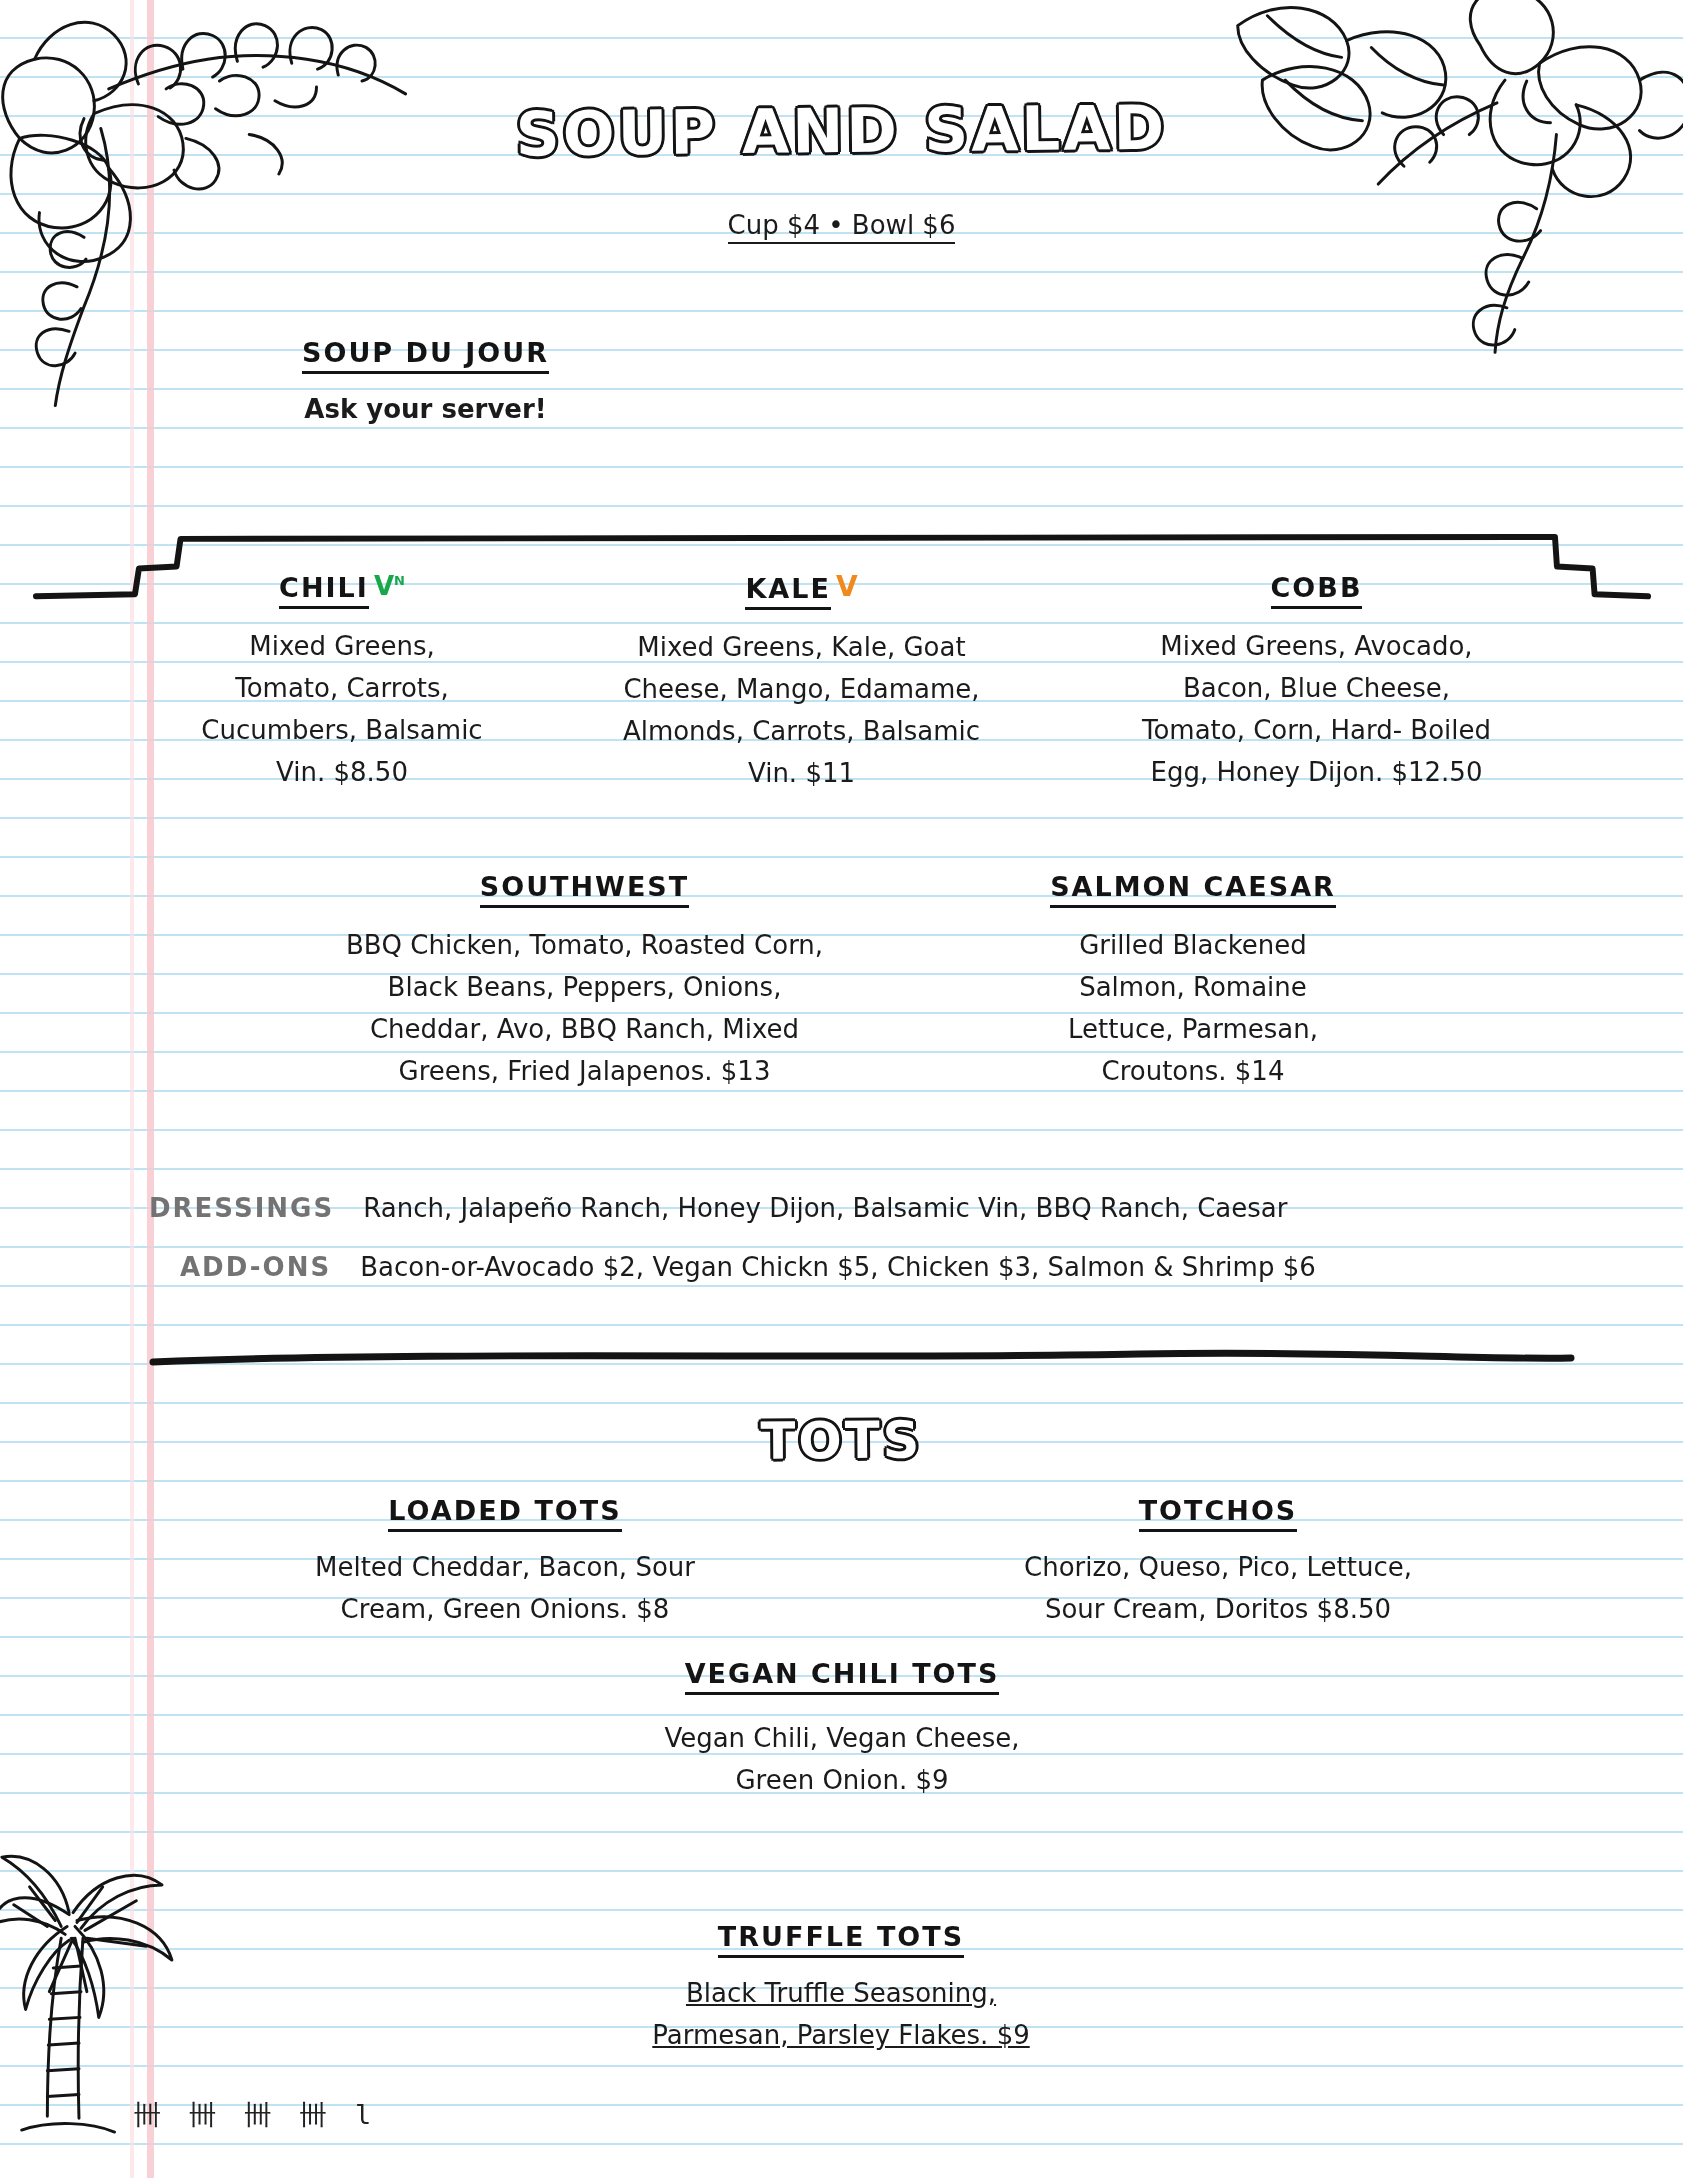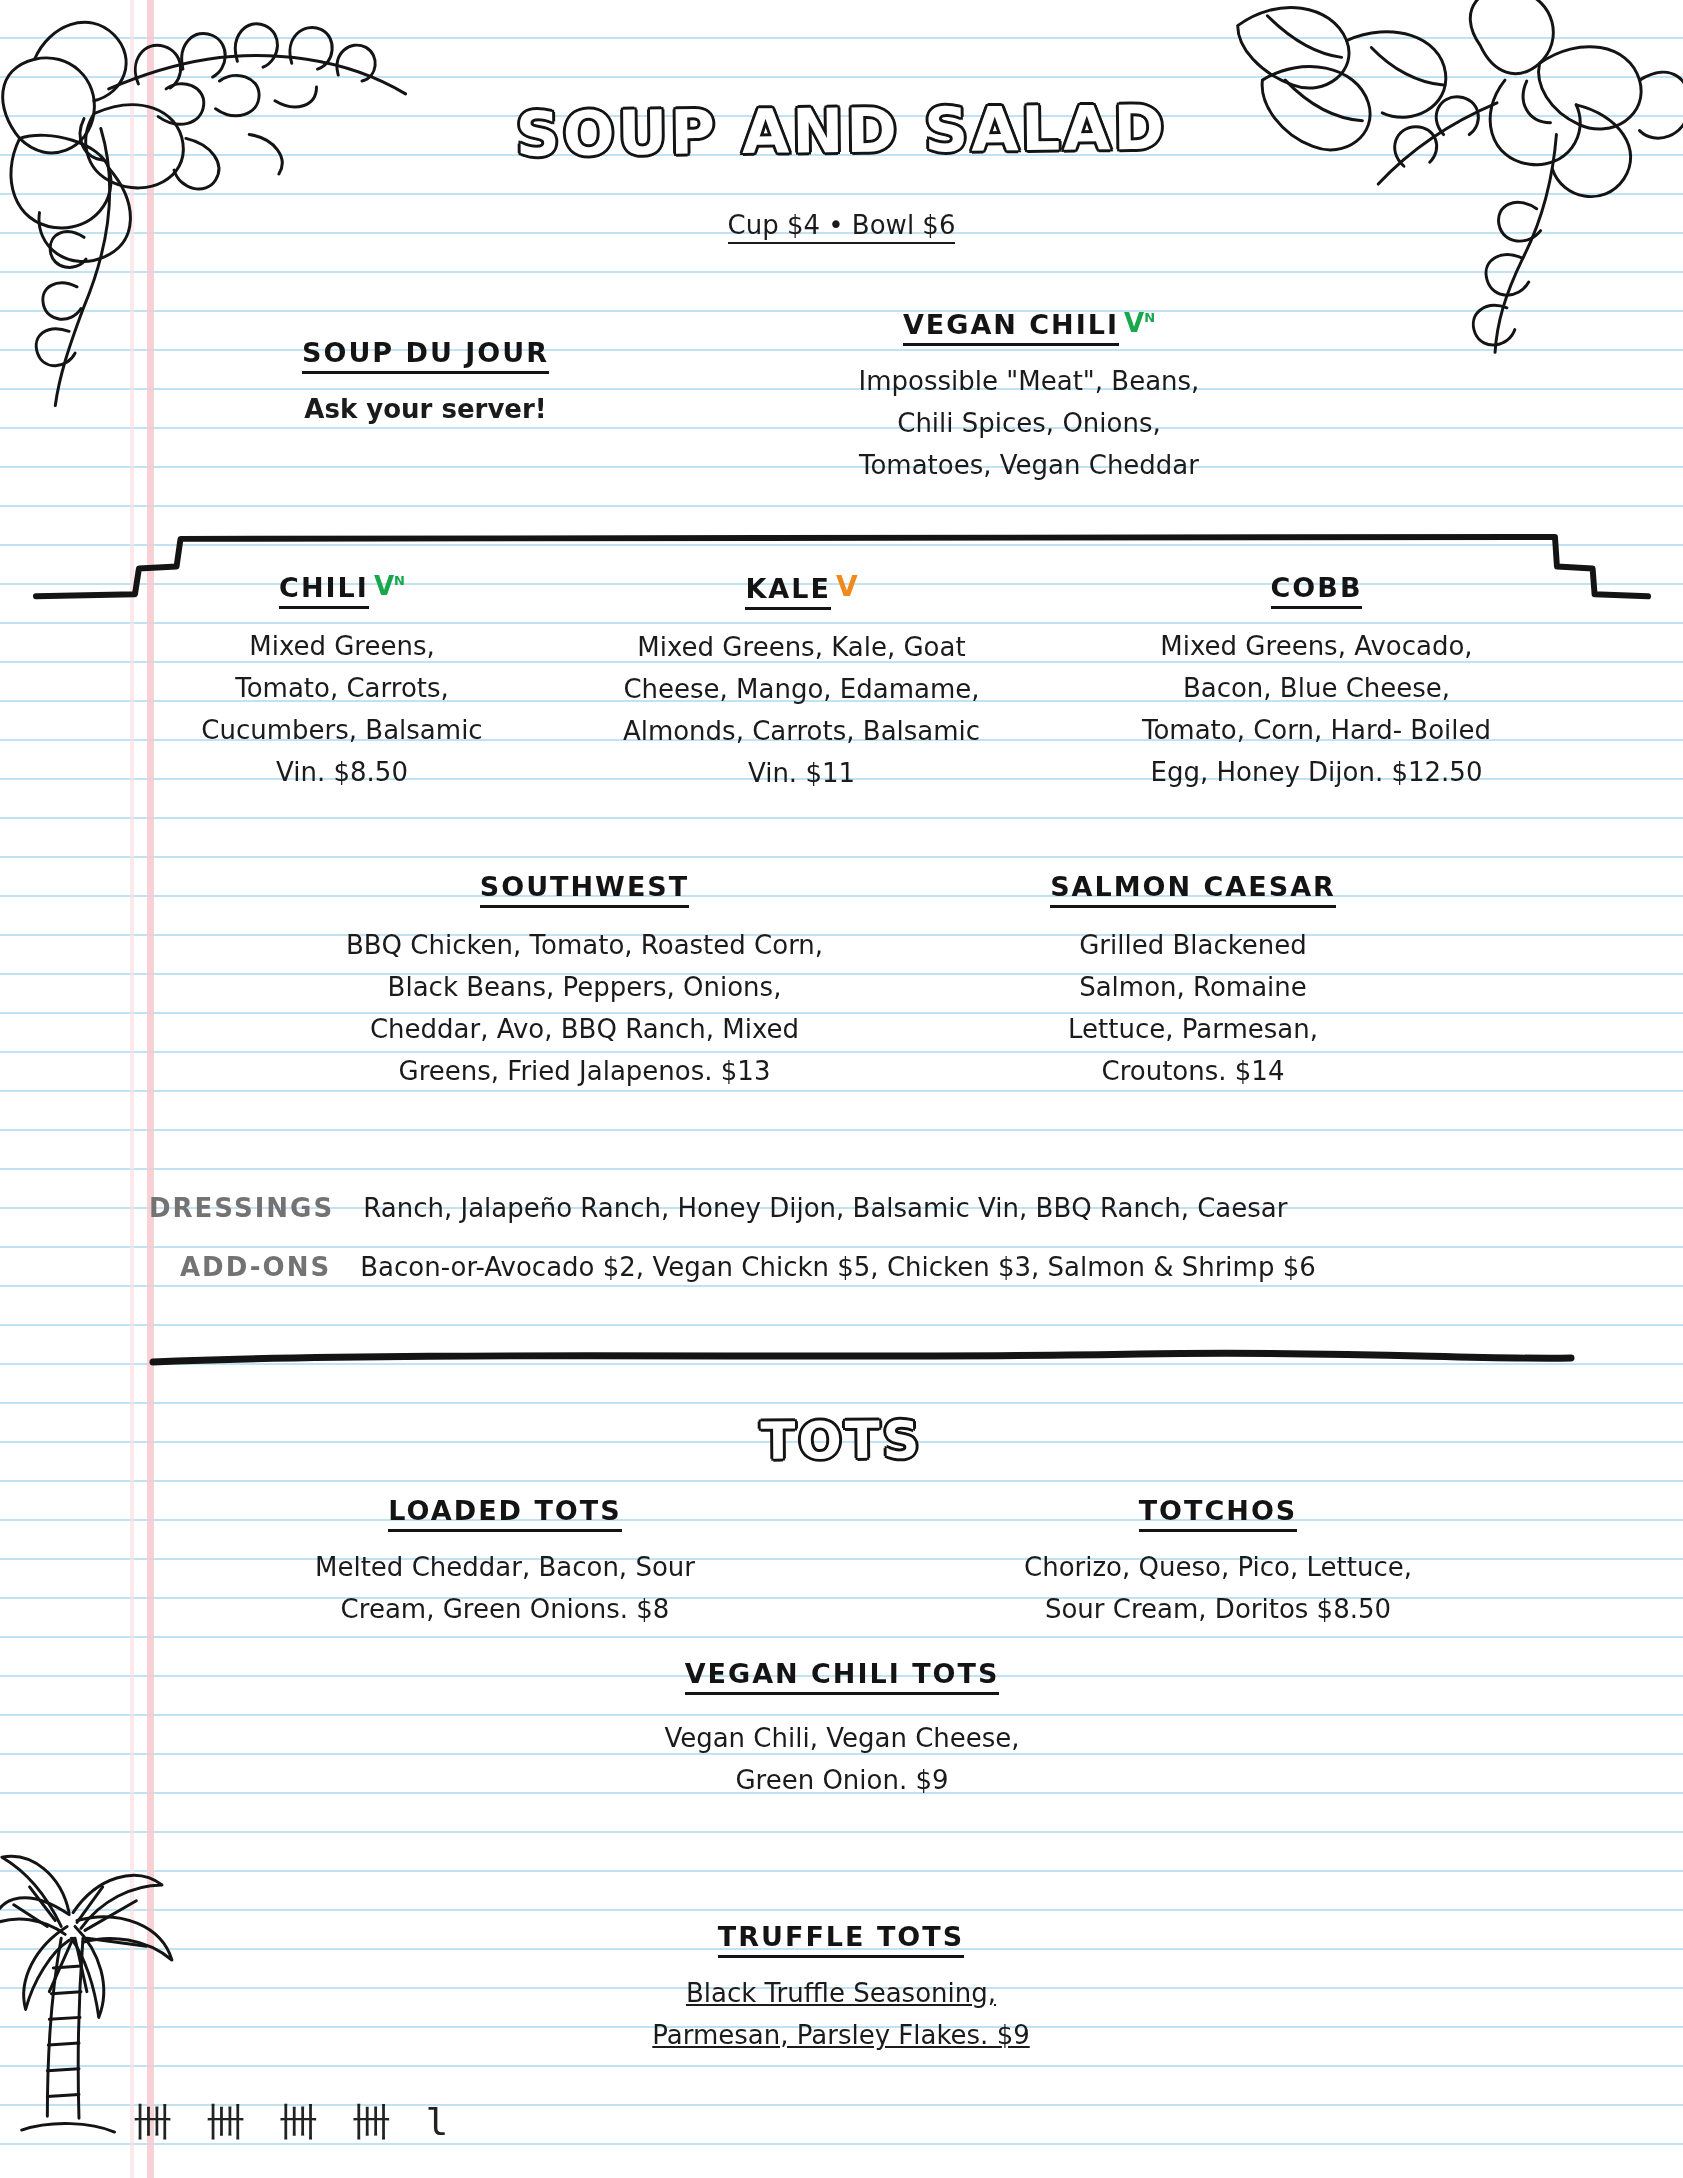--- a/index.html
+++ b/index.html
@@ -154,21 +154,21 @@
   }
   .row-line {
     font-size: 26px;
     color: #1b1b1b;
   }
 
   .tally {
     position: absolute;
     left: 134px;
     top: 2097px;
-    font-size: 38px;
+    font-size: 27px;
     letter-spacing: 6px;
     color: #222;
     font-family: "DejaVu Sans Mono", monospace;
   }
 </style>
 </head>
 <body>
 
 <div id="paper">
   <div id="margin-line2"></div>
@@ -274,31 +274,20 @@
     </span>
   </div>
 
   <div class="blk" style="left:178px; top:337px; width:495px;">
     <div class="head-wrap">
       <span class="sec-head">SOUP DU JOUR</span>
     </div>
     <div class="body-txt" style="margin-top:14px;font-weight:bold;">Ask your server!</div>
   </div>
 
-  <div class="blk" style="left:752px; top:309px; width:554px;">
-    <div class="head-wrap">
-      <span class="sec-head">VEGAN CHILI</span>
-      <span class="vn-badge">V<sup>N</sup></span>
-    </div>
-    <div class="body-txt" style="margin-top:14px;">
-      <div>Impossible "Meat", Beans,</div>
-      <div>Chili Spices, Onions,</div>
-      <div>Tomatoes, Vegan Cheddar</div>
-    </div>
-  </div>
 
   <div class="blk" style="left:144px; top:572px; width:396px;">
     <div class="head-wrap">
       <span class="sec-head">CHILI</span>
       <span class="vn-badge">V<sup>N</sup></span>
     </div>
     <div class="body-txt" style="margin-top:16px;">
       <div>Mixed Greens,</div>
       <div>Tomato, Carrots,</div>
       <div>Cucumbers, Balsamic</div>

